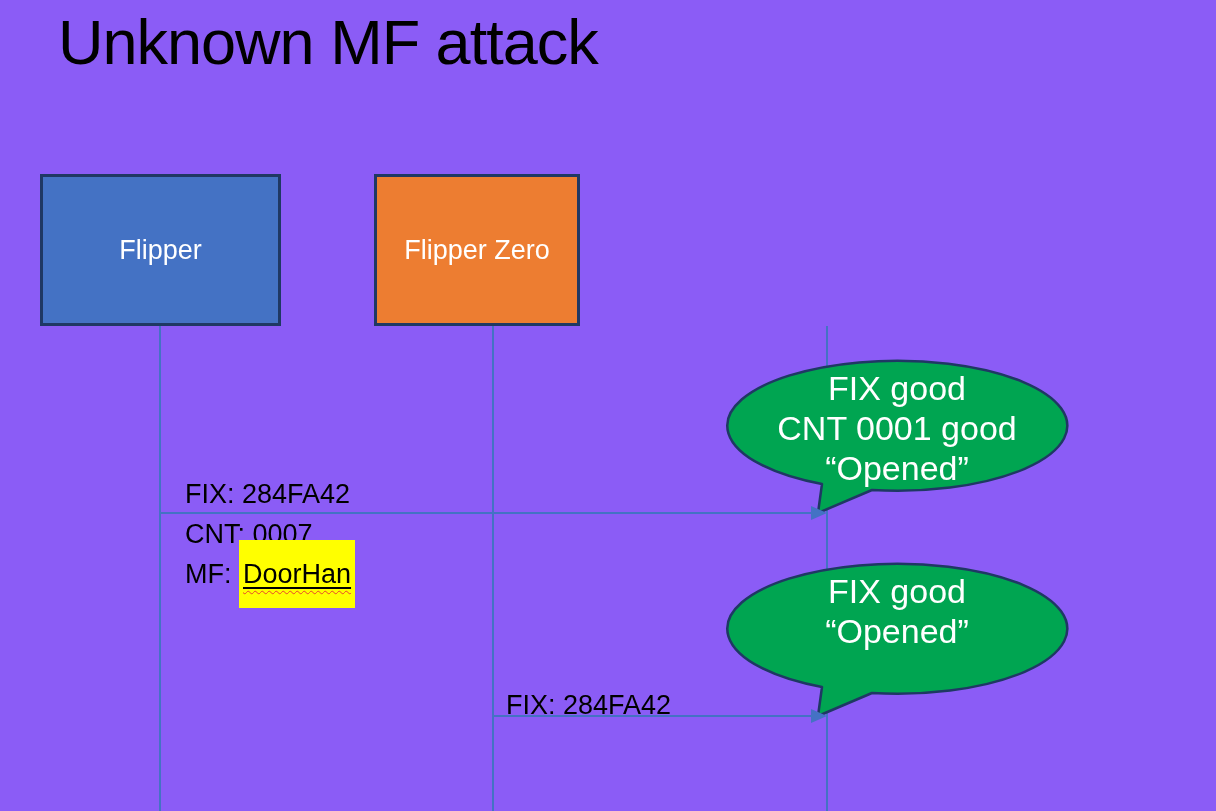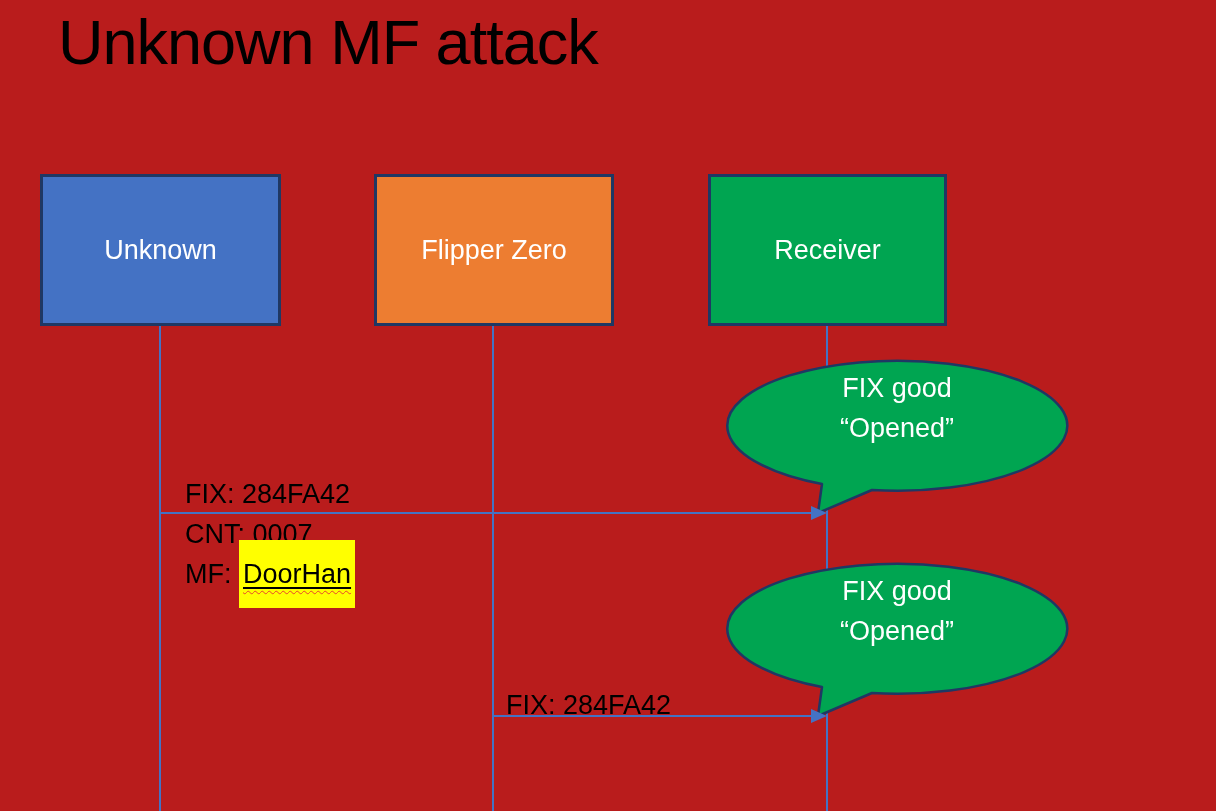--- a/index.html
+++ b/index.html
@@ -1,33 +1,33 @@
 <!DOCTYPE html>
 <html style="--accent-blue: #4472C4; --accent-orange: #ED7D31; --accent-green: #00A551; --border-navy: #1F3864; --connector-blue: #4472C4; --highlight-yellow: #FFFF00; --spellcheck-red: #E8432D;"><head>
 <meta charset="utf-8">
 <style>
   html,body{margin:0;padding:0;background:#fff;}
   .slide{
-    position:relative;width:1216px;height:811px;background:#b91c1c;overflow:hidden;
+    position:relative;width:1216px;height:811px;background:#8b5cf6;overflow:hidden;
     font-family:"Liberation Sans",sans-serif;
   }
   .title{
     position:absolute;left:58px;top:6px;margin:0;
     font-size:63px;font-weight:300;letter-spacing:-1px;color:#000;line-height:1.15;
     white-space:nowrap;
   }
   
   .actor{
     position:absolute;top:174px;width:241px;height:152px;box-sizing:border-box;
     border:3px solid var(--border-navy);
     display:flex;align-items:center;justify-content:center;
     color:#fff;font-size:27px;z-index:2;
   }
   .actor-remote{left:40px;background:var(--accent-blue);}
-  .actor-flipper{left:374px;width:240px;background:var(--accent-orange);}
+  .actor-flipper{left:374px;width:206px;background:var(--accent-orange);}
   .actor-receiver{left:708px;width:239px;background:var(--accent-green);}
   
   .lifeline{
     position:absolute;top:326px;width:2px;height:485px;background:var(--connector-blue);z-index:1;
   }
   .lifeline-remote{left:159px;}
   .lifeline-flipper{left:492px;}
   .lifeline-receiver{left:826px;}
   
   .msg-line{position:absolute;height:2px;background:var(--connector-blue);z-index:4;}
@@ -56,50 +56,48 @@
     text-underline-offset:4px;
   }
   
   .callout{position:absolute;left:722px;width:350px;height:170px;z-index:3;}
   .callout-1{top:358px;}
   .callout-2{top:561px;}
   .callout svg{display:block;width:350px;height:170px;}
   .callout-shape{fill:var(--accent-green);stroke:var(--border-navy);stroke-width:2.5;stroke-linejoin:round;}
   .callout-text{
     position:absolute;left:0;top:10px;width:350px;text-align:center;
-    color:#fff;font-size:27px;line-height:40px;
+    color:#fff;font-size:34px;line-height:40px;
   }
 </style>
 </head>
 <body>
 
 <div class="slide">
 
   <h1 class="title">Unknown MF attack</h1>
 
   <div class="actor actor-remote">
-    <span>Unknown</span>
+    <span>Flipper</span>
   </div>
   <div class="actor actor-flipper">
     <span>Flipper Zero</span>
-  </div>
-  <div class="actor actor-receiver">
-    <span>Receiver</span>
   </div>
 
   <div class="lifeline lifeline-remote"></div>
   <div class="lifeline lifeline-flipper"></div>
   <div class="lifeline lifeline-receiver"></div>
 
   <div class="callout callout-1">
     <svg viewBox="0 0 350 170">
       <path class="callout-shape" d="M 100 126 A 170 65 0 1 1 150 132 L 96 155 Z"></path>
     </svg>
     <div class="callout-text">
       <div>FIX good</div>
+      <div>CNT 0001 good</div>
       <div>“Opened”</div>
     </div>
   </div>
 
   <div class="callout callout-2">
     <svg viewBox="0 0 350 170">
       <path class="callout-shape" d="M 100 126 A 170 65 0 1 1 150 132 L 96 155 Z"></path>
     </svg>
     <div class="callout-text">
       <div>FIX good</div>

